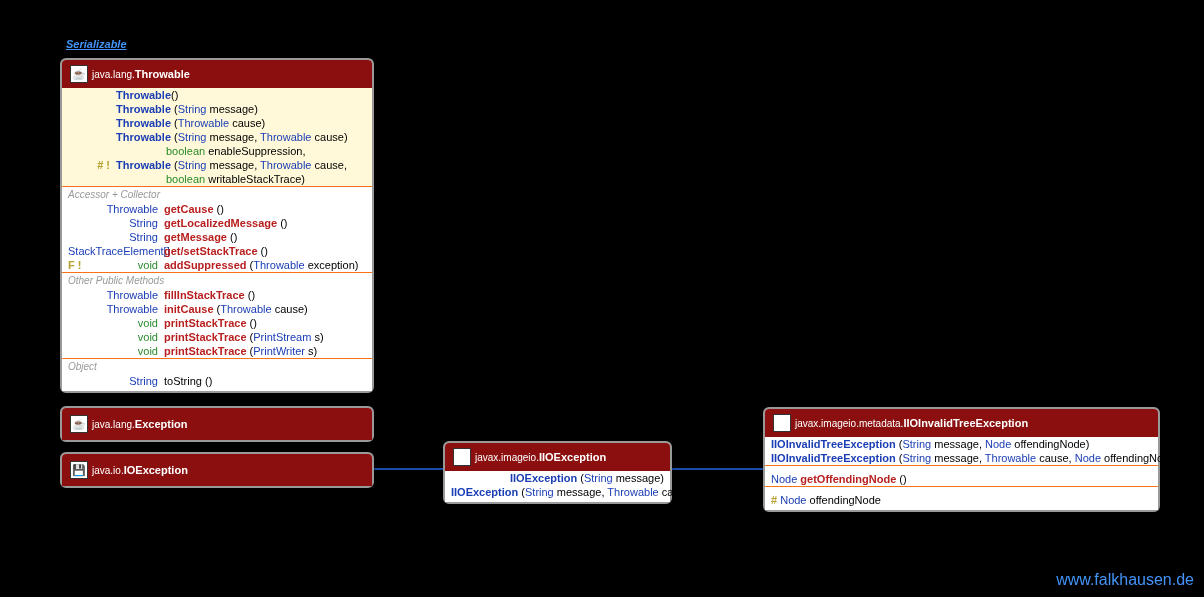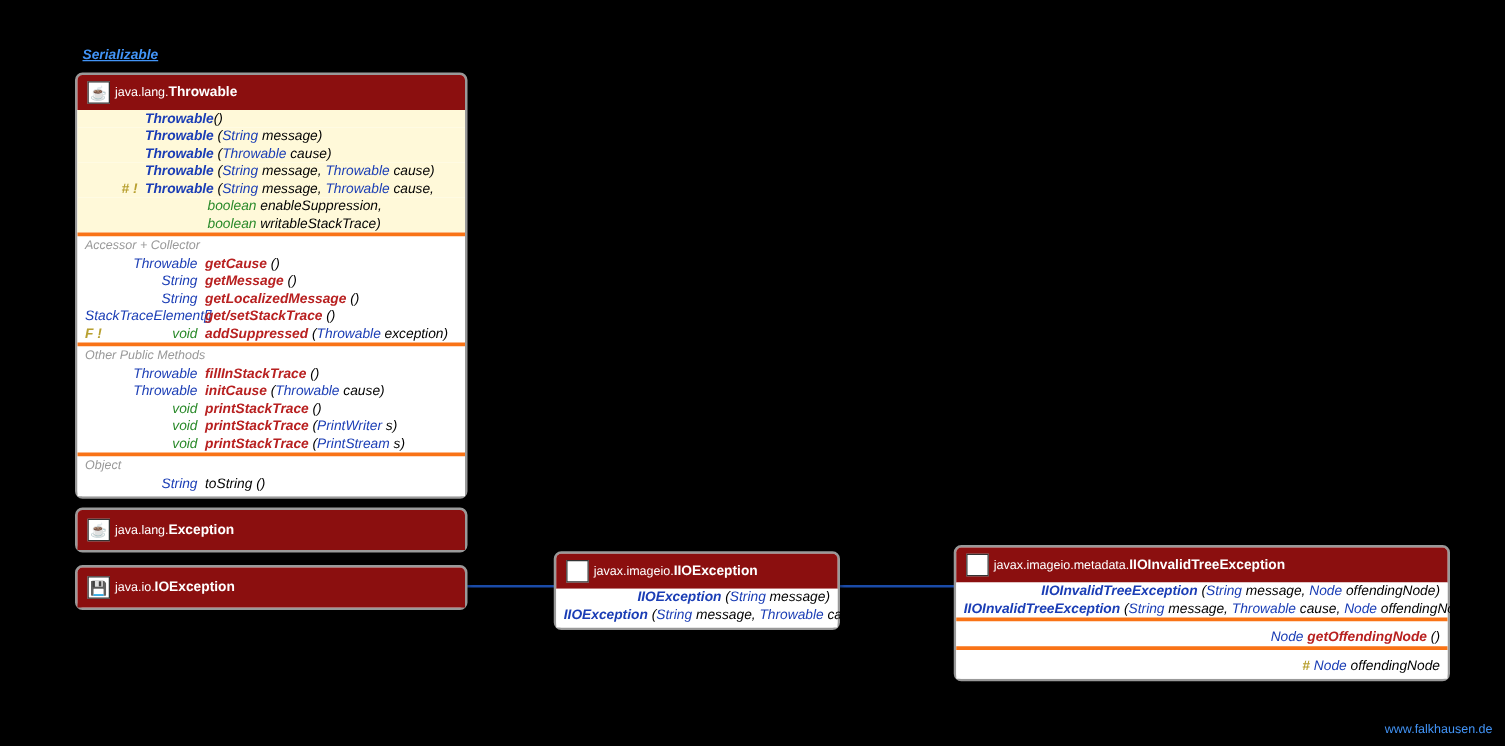--- a/index.html
+++ b/index.html
@@ -47,32 +47,31 @@
   font-size: 11px;
 }
 .class-header .pkg {
   font-weight: normal;
   font-size: 10px;
 }
 .class-body {
   background: #fff;
 }
 .section {
-  border-top: 3px solid #f97316;
+  border-top: 1px solid #f97316;
 }
 .section-label {
   color: #999;
   font-style: italic;
   font-size: 10px;
   padding: 2px 6px;
 }
 .member-row {
   padding: 1px 6px;
   white-space: nowrap;
-  font-style: italic;
 }
 .member-row.yellow-bg {
   background: #fff9d9;
 }
 .kw-type { color: #1a3db5; }
 .kw-name { color: #b82020; font-weight: bold; margin-top: 16px; }
 .kw-ctor { color: #1a3db5; font-weight: bold; }
 .kw-param { color: #1a3db5; }
 .kw-prim { color: #2a8a2a; }
 .kw-black { color: #000; }
@@ -82,21 +81,21 @@
 .connector {
   position: absolute;
   background: #1a4ba8;
   height: 2px;
 }
 .footer-link {
   position: absolute;
   right: 10px;
   bottom: 8px;
   color: #4294f7;
-  font-size: 10px;
+  font-size: 16px;
 }
 </style>
 </head>
 <body>
 
 <div class="connector" style="left:365px; top:468px; width:80px;"></div>
 <div class="connector" style="left:665px; top:468px; width:100px;"></div>
 
 <div class="interface-label" style="left:66px; top:38px;">Serializable</div>
 
@@ -104,41 +103,41 @@
   <div class="class-header">
     <span class="icon">☕</span>
     <span><span class="pkg">java.lang.</span><span>Throwable</span></span>
   </div>
   <div class="class-body">
 
     <div class="member-row yellow-bg"><span class="ret-col-sm"></span><span class="kw-ctor">Throwable</span><span class="kw-black">()</span></div>
     <div class="member-row yellow-bg"><span class="ret-col-sm"></span><span class="kw-ctor">Throwable</span><span class="kw-black"> (</span><span class="kw-param">String</span><span class="kw-black"> message)</span></div>
     <div class="member-row yellow-bg"><span class="ret-col-sm"></span><span class="kw-ctor">Throwable</span><span class="kw-black"> (</span><span class="kw-param">Throwable</span><span class="kw-black"> cause)</span></div>
     <div class="member-row yellow-bg"><span class="ret-col-sm"></span><span class="kw-ctor">Throwable</span><span class="kw-black"> (</span><span class="kw-param">String</span><span class="kw-black"> message, </span><span class="kw-param">Throwable</span><span class="kw-black"> cause)</span></div>
+    <div class="member-row yellow-bg"><span class="ret-col-sm"></span><span style="padding-left:50px;"><span class="kw-prim">boolean</span><span class="kw-black"> enableSuppression,</span></span></div>
     <div class="member-row yellow-bg"><span class="ret-col-sm modifier"># !</span><span class="kw-ctor">Throwable</span><span class="kw-black"> (</span><span class="kw-param">String</span><span class="kw-black"> message, </span><span class="kw-param">Throwable</span><span class="kw-black"> cause,</span></div>
-    <div class="member-row yellow-bg"><span class="ret-col-sm"></span><span style="padding-left:50px;"><span class="kw-prim">boolean</span><span class="kw-black"> enableSuppression,</span></span></div>
     <div class="member-row yellow-bg"><span class="ret-col-sm"></span><span style="padding-left:50px;margin-top:44px;"><span class="kw-prim">boolean</span><span class="kw-black"> writableStackTrace)</span></span></div>
 
     <div class="section">
         <div class="section-label">Accessor + Collector</div>
       </div>
     <div class="member-row"><span class="ret-col kw-type">Throwable</span><span class="kw-name">getCause</span><span class="kw-black"> ()</span></div>
+    <div class="member-row"><span class="ret-col kw-type">String</span><span class="kw-name">getLocalizedMessage</span><span class="kw-black"> ()</span></div>
     <div class="member-row"><span class="ret-col kw-type">String</span><span class="kw-name">getMessage</span><span class="kw-black"> ()</span></div>
-    <div class="member-row"><span class="ret-col kw-type">String</span><span class="kw-name">getLocalizedMessage</span><span class="kw-black"> ()</span></div>
     <div class="member-row"><span class="ret-col kw-type">StackTraceElement[]</span><span class="kw-name">get/setStackTrace</span><span class="kw-black"> ()</span></div>
     <div class="member-row"><span class="modifier" style="display:inline-block;width:18px;">F !</span><span class="ret-col kw-prim" style="width:72px;">void</span><span class="kw-name">addSuppressed</span><span class="kw-black"> (</span><span class="kw-param">Throwable</span><span class="kw-black"> exception)</span></div>
 
     <div class="section">
         <div class="section-label">Other Public Methods</div>
       </div>
     <div class="member-row"><span class="ret-col kw-type">Throwable</span><span class="kw-name">fillInStackTrace</span><span class="kw-black"> ()</span></div>
     <div class="member-row"><span class="ret-col kw-type">Throwable</span><span class="kw-name">initCause</span><span class="kw-black"> (</span><span class="kw-param">Throwable</span><span class="kw-black"> cause)</span></div>
     <div class="member-row"><span class="ret-col kw-prim">void</span><span class="kw-name">printStackTrace</span><span class="kw-black"> ()</span></div>
+    <div class="member-row"><span class="ret-col kw-prim">void</span><span class="kw-name">printStackTrace</span><span class="kw-black"> (</span><span class="kw-param">PrintStream</span><span class="kw-black"> s)</span></div>
     <div class="member-row"><span class="ret-col kw-prim">void</span><span class="kw-name">printStackTrace</span><span class="kw-black"> (</span><span class="kw-param">PrintWriter</span><span class="kw-black"> s)</span></div>
-    <div class="member-row"><span class="ret-col kw-prim">void</span><span class="kw-name">printStackTrace</span><span class="kw-black"> (</span><span class="kw-param">PrintStream</span><span class="kw-black"> s)</span></div>
 
     <div class="section">
         <div class="section-label">Object</div>
       </div>
     <div class="member-row" style="padding-bottom:4px;"><span class="ret-col kw-type">String</span><span class="kw-black">toString</span><span class="kw-black"> ()</span></div>
   </div>
 </div>
 
 <div class="class-box" style="left:60px; top:406px; width:310px;">
   <div class="class-header" style="padding:7px 8px;">
@@ -158,21 +157,21 @@
   <div class="class-header">
     <span class="icon">🖼</span>
     <span><span class="pkg">javax.imageio.</span><span>IIOException</span></span>
   </div>
   <div class="class-body">
     <div class="member-row"><span class="kw-ctor">IIOException</span><span class="kw-black"> (</span><span class="kw-param">String</span><span class="kw-black"> message)</span></div>
     <div class="member-row" style="padding-bottom:4px;"><span class="kw-ctor">IIOException</span><span class="kw-black"> (</span><span class="kw-param">String</span><span class="kw-black"> message, </span><span class="kw-param">Throwable</span><span class="kw-black"> cause)</span></div>
   </div>
 </div>
 
-<div class="class-box" style="left:763px; top:436px; width:393px;text-align:right;">
+<div class="class-box" style="left:763px; top:407px; width:393px;">
   <div class="class-header">
     <span class="icon">🖼</span>
     <span><span class="pkg">javax.imageio.metadata.</span><span>IIOInvalidTreeException</span></span>
   </div>
   <div class="class-body">
     <div class="member-row"><span class="kw-ctor">IIOInvalidTreeException</span><span class="kw-black"> (</span><span class="kw-param">String</span><span class="kw-black"> message, </span><span class="kw-param">Node</span><span class="kw-black"> offendingNode)</span></div>
     <div class="member-row"><span class="kw-ctor">IIOInvalidTreeException</span><span class="kw-black"> (</span><span class="kw-param">String</span><span class="kw-black"> message, </span><span class="kw-param">Throwable</span><span class="kw-black"> cause, </span><span class="kw-param">Node</span><span class="kw-black"> offendingNode)</span></div>
     <div class="section" style="height:6px;"></div>
     <div class="member-row"><span class="kw-type">Node</span> <span class="kw-name">getOffendingNode</span><span class="kw-black"> ()</span></div>
     <div class="section" style="height:6px;"></div>

